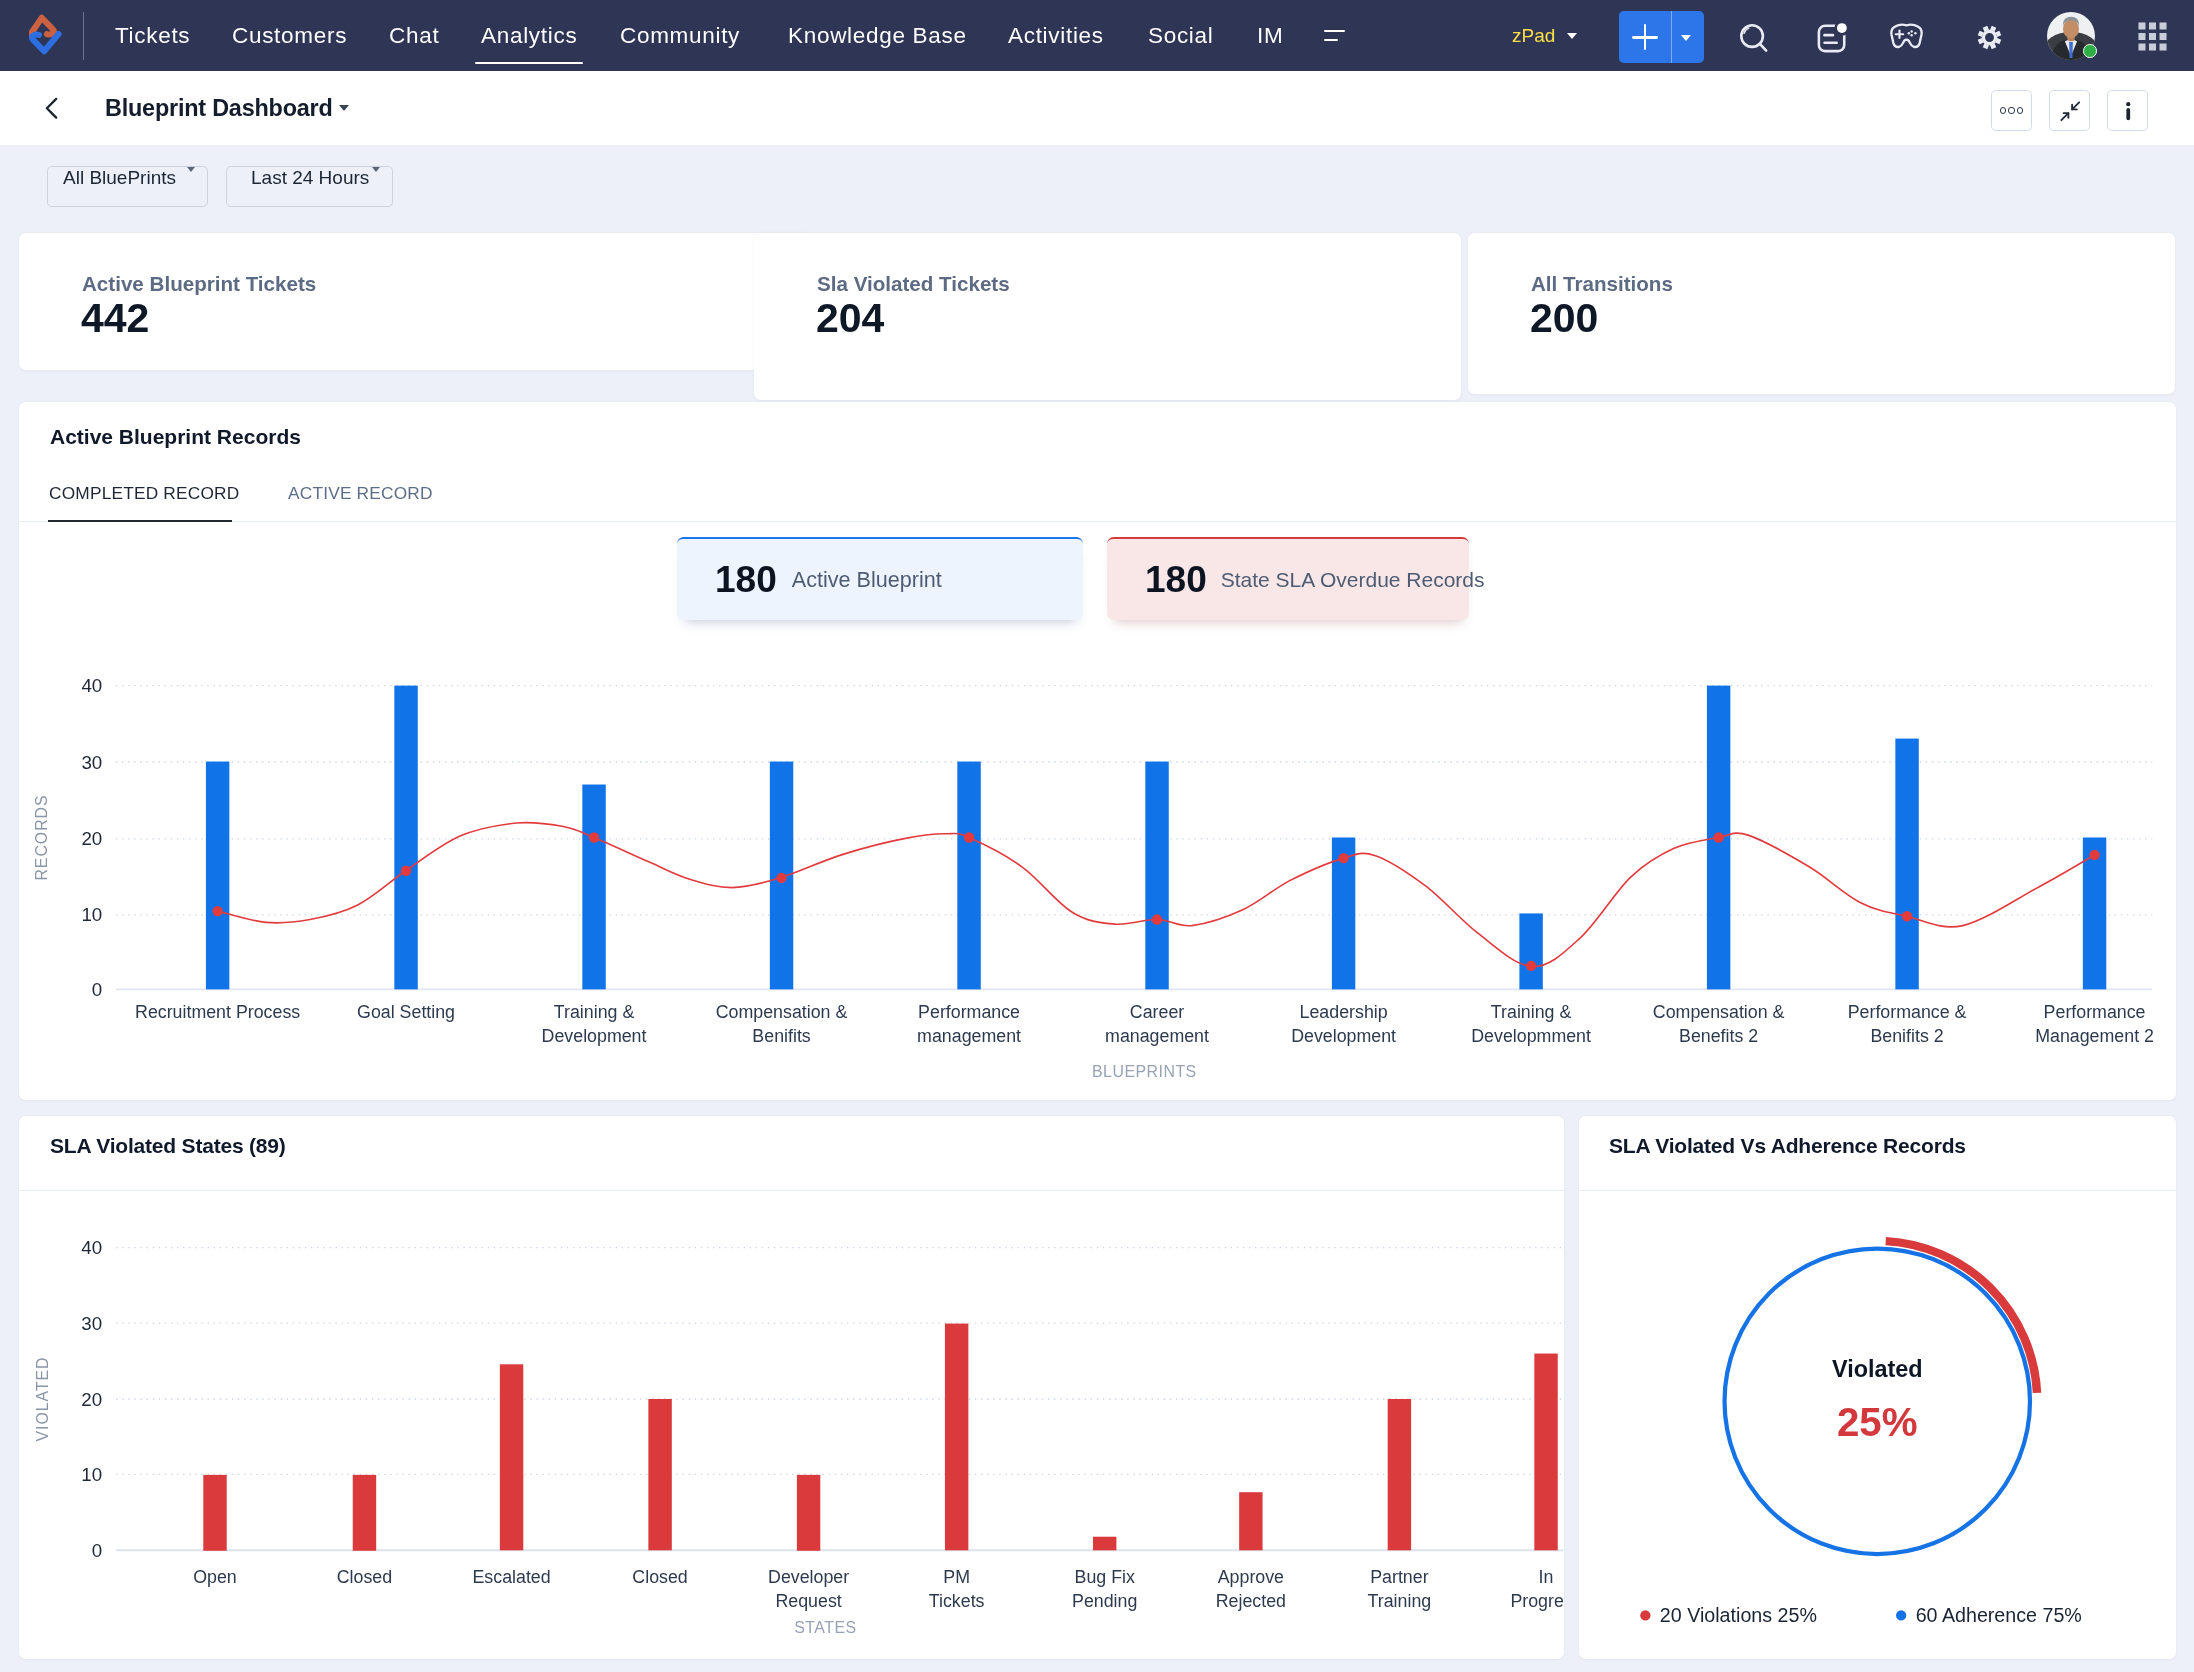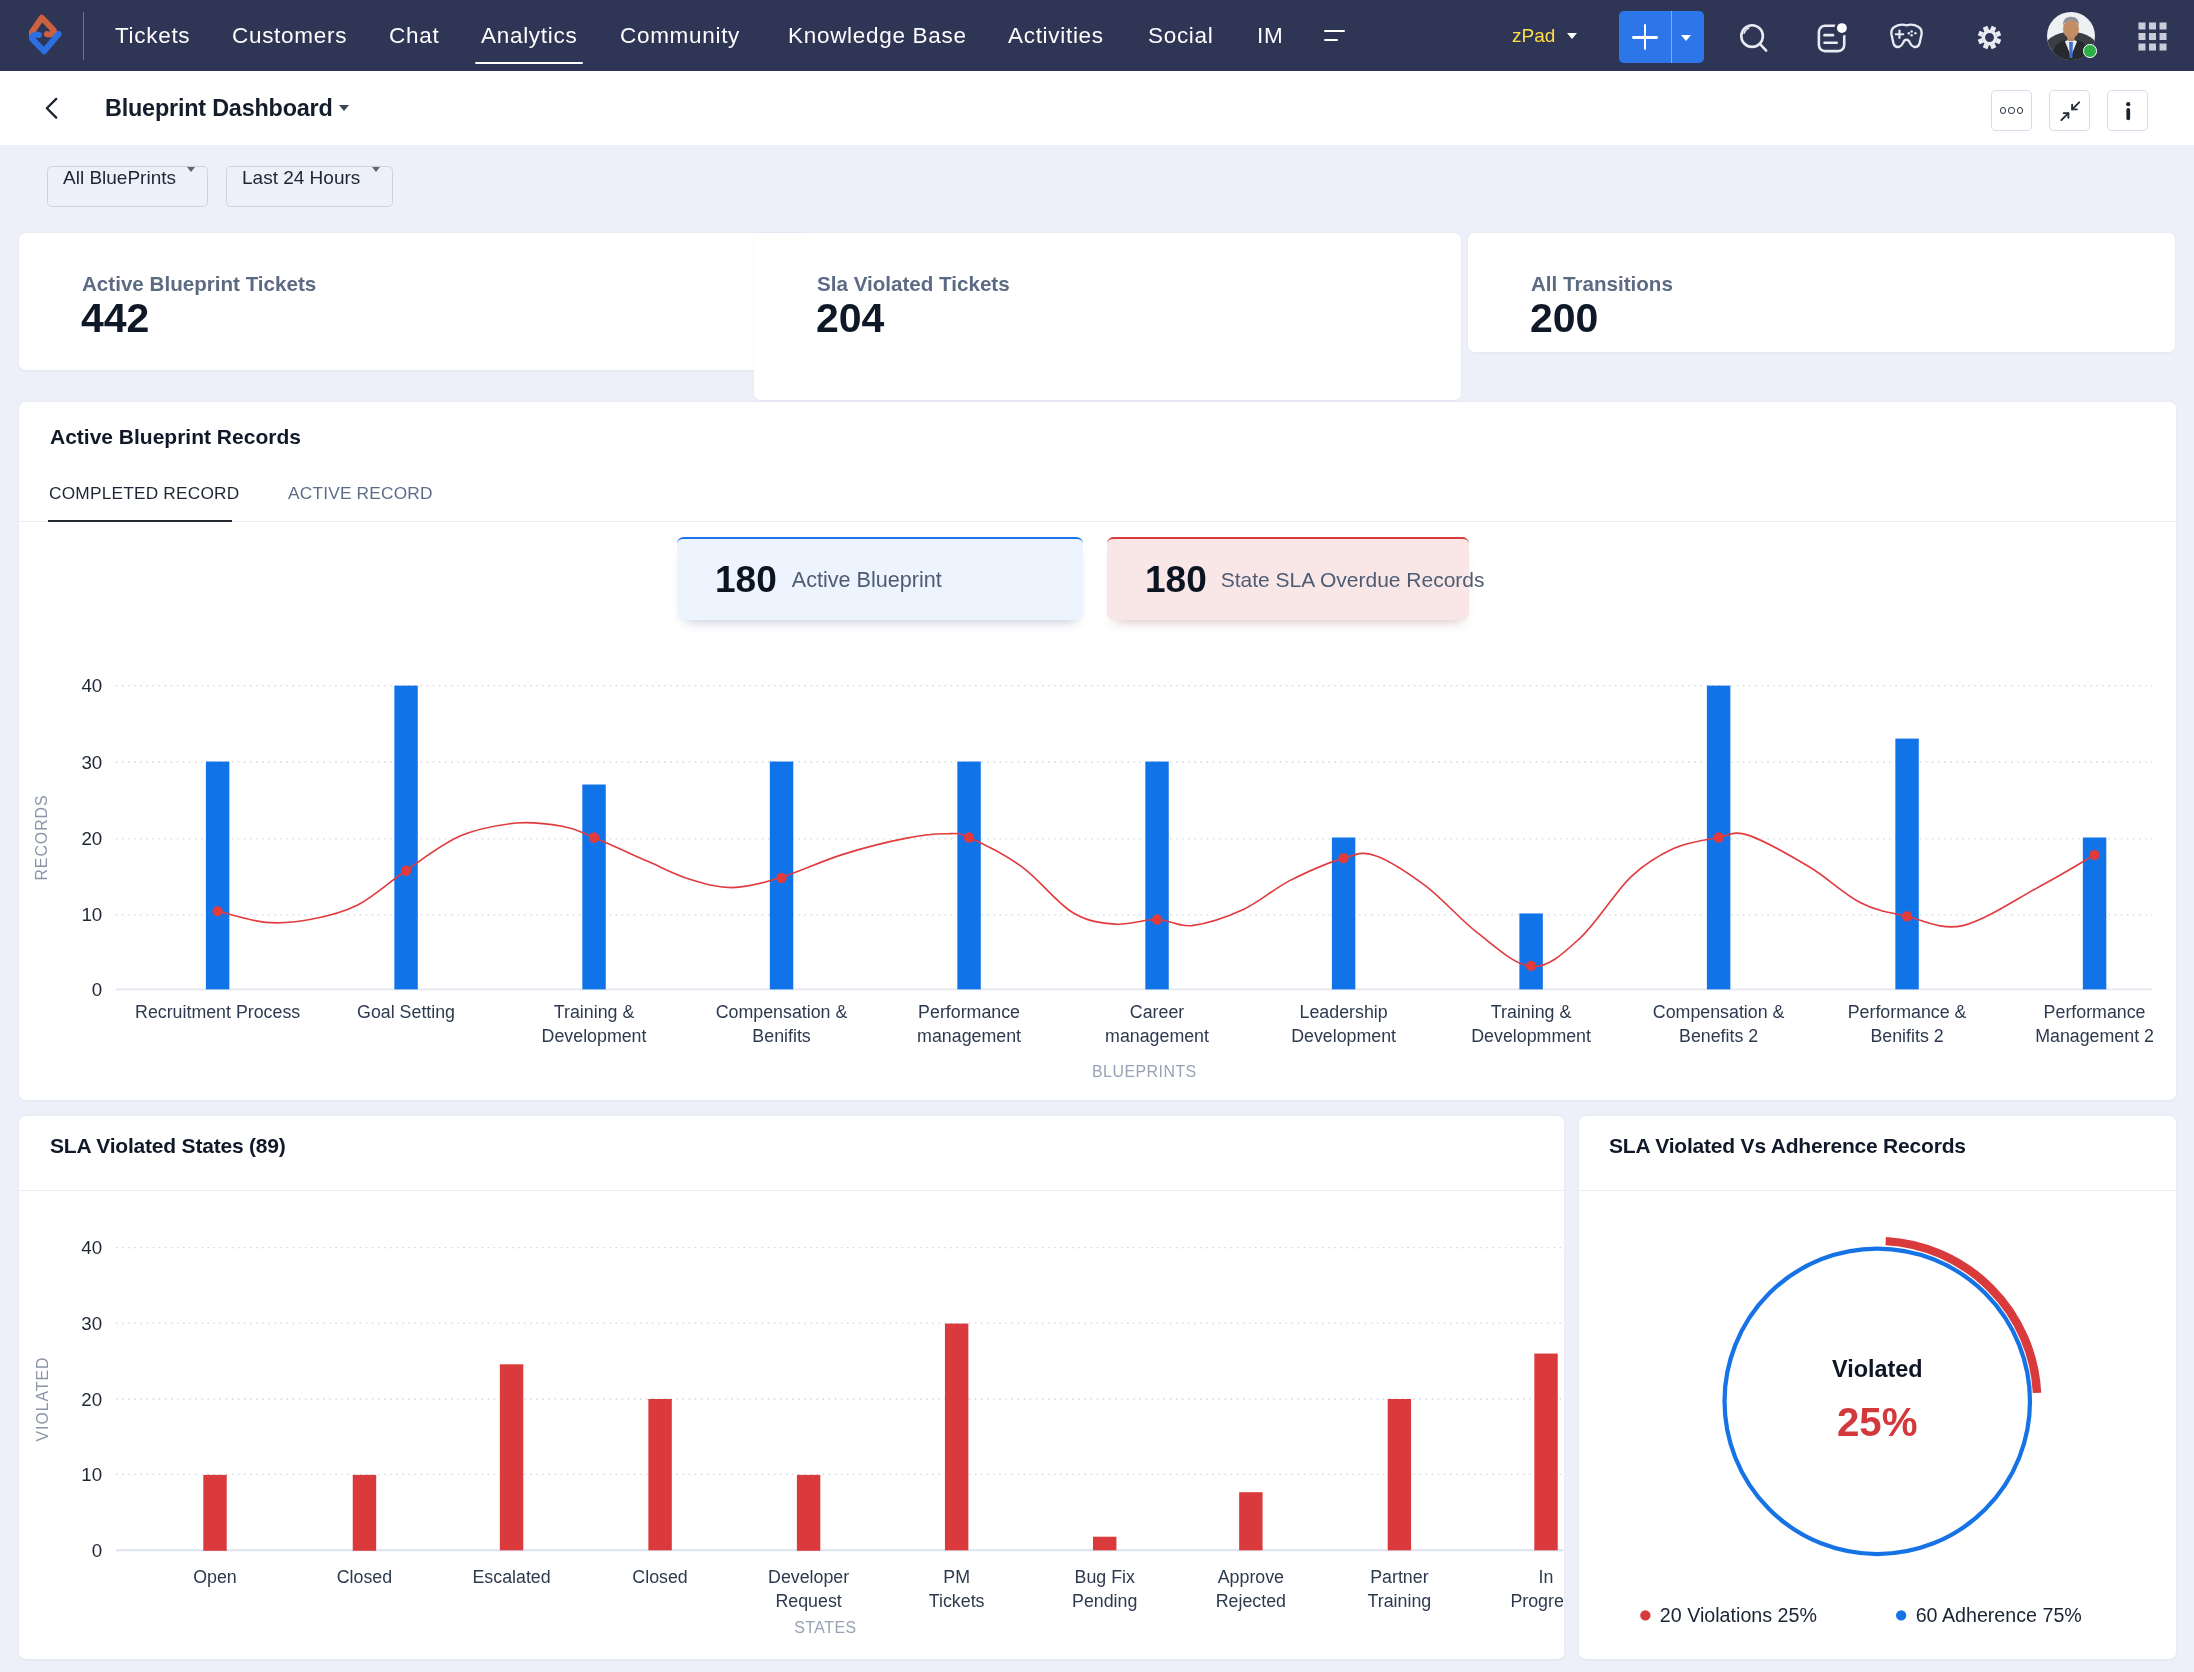--- a/index.html
+++ b/index.html
@@ -138,33 +138,33 @@
         <rect x="20" y="17" width="8" height="26" rx="4" fill="#1c2430"></rect>
       </svg>
 </div>
 </div>
 
 <div class="chip" style="left:47px;width:161px">
     <span style="margin-left:15px">All BluePrints</span>
     <span class="tri" style="margin-left:auto;margin-right:12.2px;border-left-width:4.2px;border-right-width:4.2px;border-top-width:5.2px"></span>
   </div>
 <div class="chip" style="left:226px;width:167px">
-    <span style="margin-left:15px">Last 24 Hours</span>
+    <span style="margin-left:24px">Last 24 Hours</span>
     <span class="tri" style="margin-left:auto;margin-right:12.2px;border-left-width:4.2px;border-right-width:4.2px;border-top-width:5.2px"></span>
   </div>
 
 <div class="card" style="left:19px;top:233px;width:791px;height:137px">
 <div class="cardh">Active Blueprint Tickets</div>
     <div class="cardn">442</div>
   </div>
 <div class="card" style="left:754px;top:233px;width:707px;height:167px">
 <div class="cardh">Sla Violated Tickets</div>
     <div class="cardn">204</div>
   </div>
-<div class="card" style="left:1468px;top:233px;width:707px;height:119px">
+<div class="card" style="left:1468px;top:233px;width:707px;height:161px">
 <div class="cardh">All Transitions</div>
     <div class="cardn">200</div>
   </div>
 
 <div class="panel" style="left:19px;top:402px;width:2157px;height:698px">
 <div class="ptitle" style="top:22.5px;letter-spacing:0">Active Blueprint Records</div>
 <div class="abs" style="left:30px;top:81px;font-size:17.3px;color:#1d2634;letter-spacing:0.2px">COMPLETED RECORD</div>
 <div class="abs" style="left:269px;top:81px;font-size:17.3px;color:#5c6d88;letter-spacing:0.2px">ACTIVE RECORD</div>
 <div class="abs" style="left:0;top:119px;width:2157px;height:0.9px;background:#e9edf4"></div>
 <div class="abs" style="left:29px;top:118px;width:184px;height:2.3px;background:#23292f"></div>

